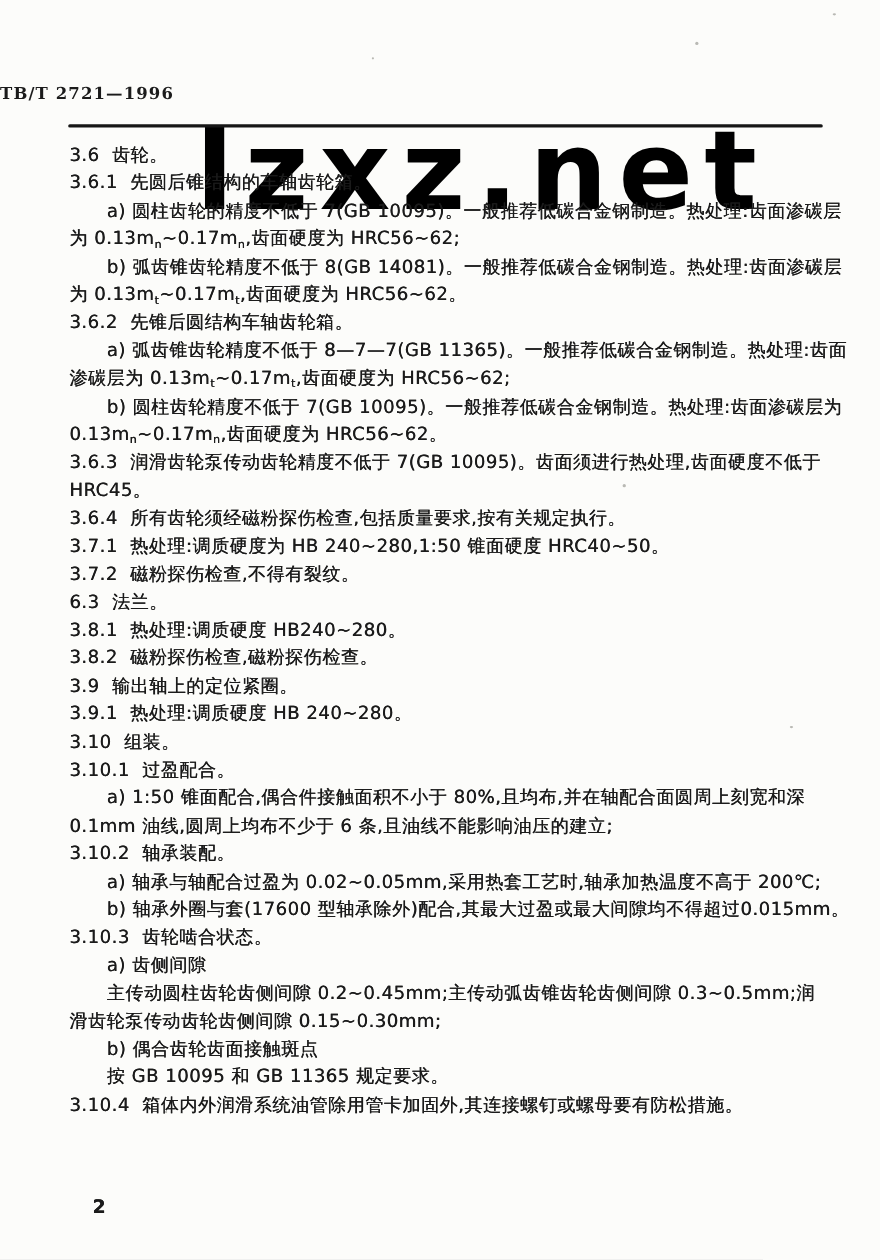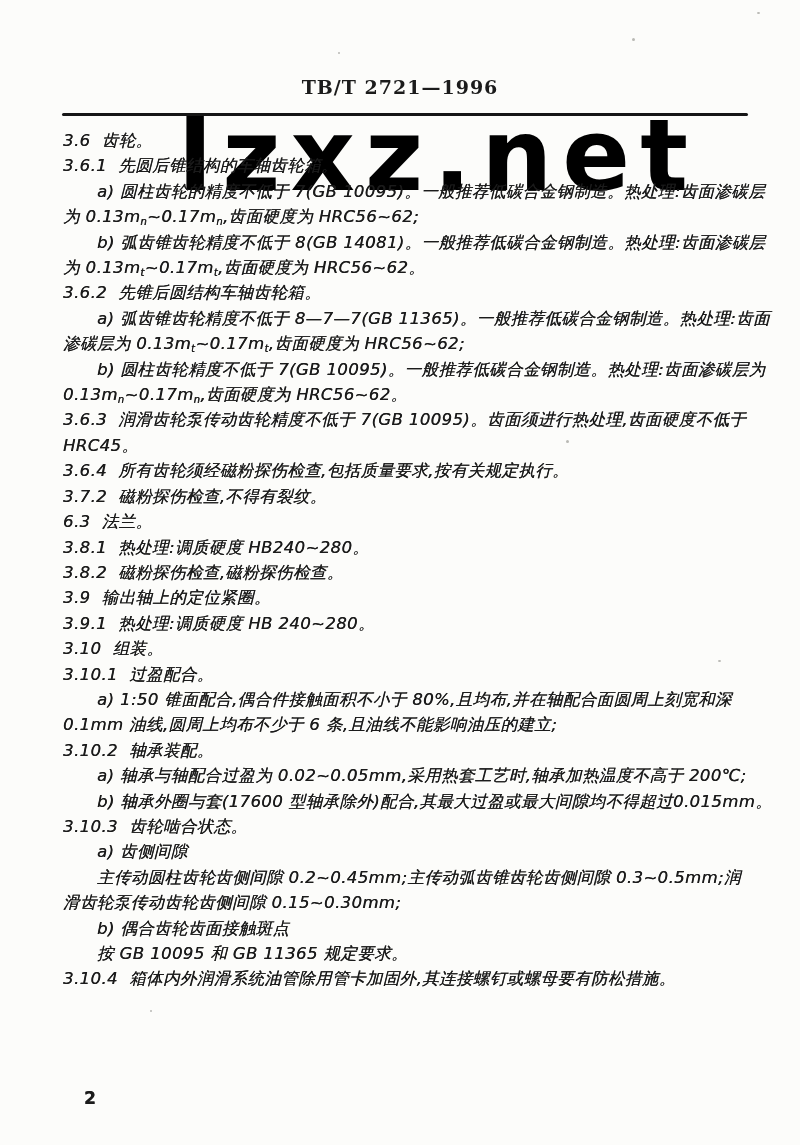--- a/index.html
+++ b/index.html
@@ -24,24 +24,24 @@
     color: #000000;
     z-index: 0;
     user-select: none;
     white-space: pre;
   }
   .header-title {
     position: absolute;
     top: 76px;
     left: 0;
     width: 100%;
-    text-align: center;
+    text-align: left;
     font-family: "DejaVu Serif", "Liberation Serif", serif;
     font-weight: bold;
-    font-size: 19px;
+    font-size: 15px;
     letter-spacing: 1px;
     z-index: 1;
   }
   .header-rule {
     position: absolute;
     top: 113px;
     left: 62px;
     width: 686px;
     height: 3px;
     background: #161616;
@@ -54,21 +54,20 @@
     left: 63px;
     width: 690px;
     z-index: 1;
   }
   .line {
     font-size: 16.5px;
     line-height: 25.4px;
     letter-spacing: 0.4px;
     white-space: pre;
     text-shadow: 0.3px 0 0 currentColor;
-    font-style: italic;
   }
   .line.ind { padding-left: 34px; }
   .line sub {
     font-size: 10px;
     line-height: 0;
     vertical-align: -3px;
   }
   .page-number {
     position: absolute;
     top: 1088px;
@@ -108,20 +107,21 @@
       <div class="line ind">b) 弧齿锥齿轮精度不低于 8(GB 14081)。一般推荐低碳合金钢制造。热处理:齿面渗碳层</div>
       <div class="line">为 0.13m<sub>t</sub>~0.17m<sub>t</sub>,齿面硬度为 HRC56~62。</div>
       <div class="line">3.6.2  先锥后圆结构车轴齿轮箱。</div>
       <div class="line ind">a) 弧齿锥齿轮精度不低于 8—7—7(GB 11365)。一般推荐低碳合金钢制造。热处理:齿面</div>
       <div class="line">渗碳层为 0.13m<sub>t</sub>~0.17m<sub>t</sub>,齿面硬度为 HRC56~62;</div>
       <div class="line ind">b) 圆柱齿轮精度不低于 7(GB 10095)。一般推荐低碳合金钢制造。热处理:齿面渗碳层为</div>
       <div class="line">0.13m<sub>n</sub>~0.17m<sub>n</sub>,齿面硬度为 HRC56~62。</div>
       <div class="line">3.6.3  润滑齿轮泵传动齿轮精度不低于 7(GB 10095)。齿面须进行热处理,齿面硬度不低于</div>
       <div class="line">HRC45。</div>
       <div class="line">3.6.4  所有齿轮须经磁粉探伤检查,包括质量要求,按有关规定执行。</div>
+      <div class="line">3.7.1  热处理:调质硬度为 HB 240~280,1:50 锥面硬度 HRC40~50。</div>
       <div class="line">3.7.2  磁粉探伤检查,不得有裂纹。</div>
       <div class="line">6.3  法兰。</div>
       <div class="line">3.8.1  热处理:调质硬度 HB240~280。</div>
       <div class="line">3.8.2  磁粉探伤检查,磁粉探伤检查。</div>
       <div class="line">3.9  输出轴上的定位紧圈。</div>
       <div class="line">3.9.1  热处理:调质硬度 HB 240~280。</div>
       <div class="line">3.10  组装。</div>
       <div class="line">3.10.1  过盈配合。</div>
       <div class="line ind">a) 1:50 锥面配合,偶合件接触面积不小于 80%,且均布,并在轴配合面圆周上刻宽和深</div>
       <div class="line">0.1mm 油线,圆周上均布不少于 6 条,且油线不能影响油压的建立;</div>

